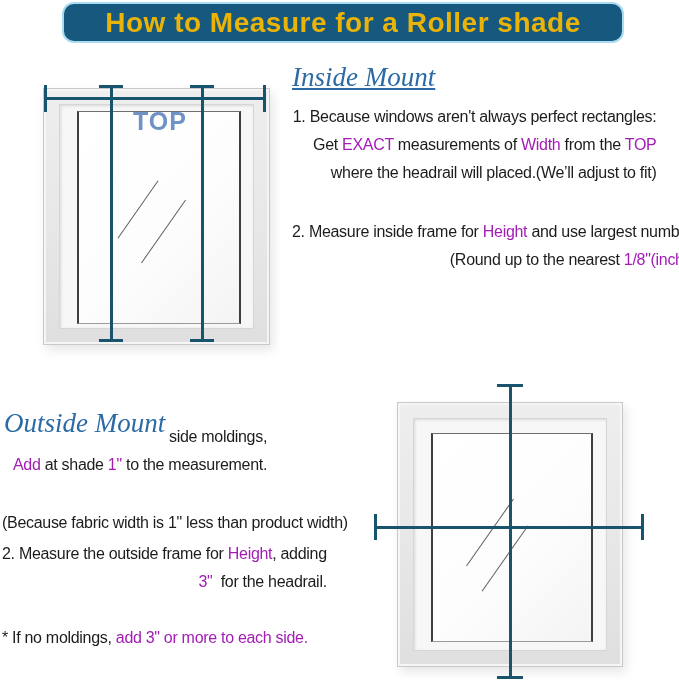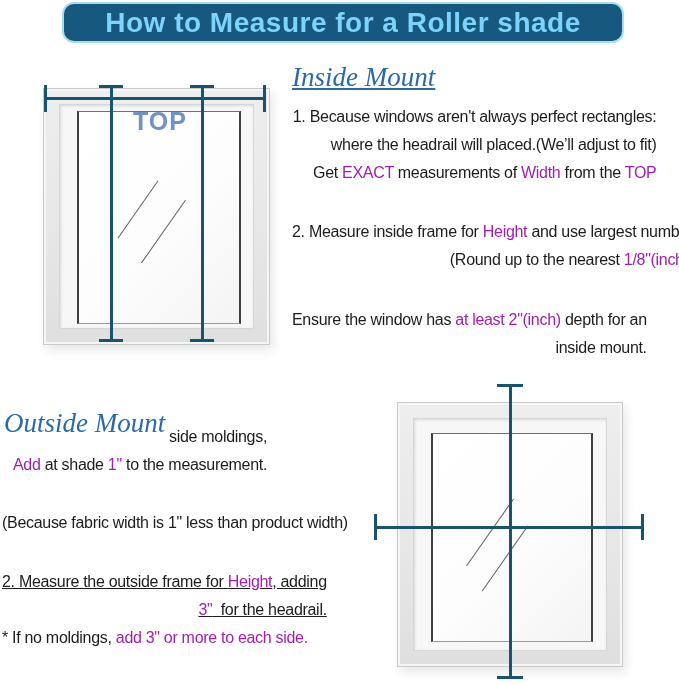--- a/index.html
+++ b/index.html
@@ -8,21 +8,21 @@
     font-family:"Liberation Sans",sans-serif;
   }
   .canvas{position:relative;width:679px;height:685px;background:#ffffff;}
 
   
   .banner{
     position:absolute;left:62px;top:2px;width:562px;height:41px;
     background:#17587f;border:2px solid #a8dcee;border-radius:12px;
     box-sizing:border-box;display:flex;align-items:center;justify-content:center;
   }
-  .banner-text{color:#7dd3fc;font-weight:bold;font-size:28px;letter-spacing:.5px;white-space:pre;}
+  .banner-text{color:#eab308;font-weight:bold;font-size:28px;letter-spacing:.5px;white-space:pre;}
 
   
   .h-serif{
     position:absolute;font-family:"Liberation Serif",serif;font-style:italic;
     font-size:27px;color:#2a6aa5;white-space:pre;
   }
 
   
   .tblock{position:absolute;font-size:16px;letter-spacing:-0.3px;color:#1c1c1c;text-align:right;}
   .line{height:28px;line-height:28px;white-space:pre;}
@@ -85,45 +85,41 @@
   <i class="ml" style="left:99px;top:85px;width:24px;height:3px;"></i>
   <i class="ml" style="left:99px;top:339px;width:24px;height:3px;"></i>
   <i class="ml" style="left:201px;top:87px;width:3px;height:255px;"></i>
   <i class="ml" style="left:190px;top:85px;width:24px;height:3px;"></i>
   <i class="ml" style="left:190px;top:339px;width:24px;height:3px;"></i>
 
   <div class="h-serif" style="left:292px;top:62px;text-decoration:underline;">Inside Mount</div>
 
   <div class="tblock" style="left:292px;top:103px;">
     <div class="line"><span class="seg-ink">1. Because windows aren't always perfect rectangles:</span></div>
+    <div class="line ind21"><span class="seg-ink">Get </span><span class="seg-accent">EXACT</span><span class="seg-ink"> measurements of </span><span class="seg-accent">Width</span><span class="seg-ink"> from the </span><span class="seg-accent">TOP</span></div>
     <div class="line ind21"><span class="seg-ink">where the headrail will placed.(We’ll adjust to fit)</span></div>
-    <div class="line ind21"><span class="seg-ink">Get </span><span class="seg-accent">EXACT</span><span class="seg-ink"> measurements of </span><span class="seg-accent">Width</span><span class="seg-ink"> from the </span><span class="seg-accent">TOP</span></div>
   </div>
 
   <div class="tblock" style="left:292px;top:218px;">
     <div class="line"><span class="seg-ink">2. Measure inside frame for </span><span class="seg-accent">Height</span><span class="seg-ink"> and use largest number</span></div>
     <div class="line ind13"><span class="seg-ink">(Round up to the nearest </span><span class="seg-accent">1/8"(inch)</span><span class="seg-ink">.</span></div>
   </div>
 
-  <div class="tblock" style="left:292px;top:306px;">
-    <div class="line"><span class="seg-ink">Ensure the window has </span><span class="seg-accent">at least 2"(inch)</span><span class="seg-ink"> depth for an</span></div>
-    <div class="line"><span class="seg-ink">inside mount.</span></div>
-  </div>
 
   <div class="h-serif" style="left:4px;top:384px;margin-top:24px;">Outside Mount</div>
 
   <div class="tblock" style="left:2px;top:423px;">
     <div class="line ind17"><span class="seg-ink">side moldings,</span></div>
     <div class="line ind11"><span class="seg-accent">Add</span><span class="seg-ink"> at shade </span><span class="seg-accent">1"</span><span class="seg-ink"> to the measurement.</span></div>
   </div>
   <div class="tblock" style="left:2px;top:509px;">
     <div class="line"><span class="seg-ink">(Because fabric width is 1" less than product width)</span></div>
   </div>
 
-  <div class="tblock" style="left:2px;top:568px;text-decoration:underline;">
+  <div class="tblock" style="left:2px;top:540px;">
     <div class="line"><span class="seg-ink">2. Measure the outside frame for </span><span class="seg-accent">Height</span><span class="seg-ink">, adding</span></div>
     <div class="line ind16"><span class="seg-accent">3"</span><span class="seg-ink">  for the headrail.</span></div>
   </div>
 
   <div class="tblock" style="left:2px;top:624px;">
     <div class="line"><span class="seg-ink">* If no moldings, </span><span class="seg-accent">add 3" or more to each side.</span></div>
   </div>
 
   <div class="window win2" style="left:397px;top:402px;width:226px;height:265px;">
     <div class="win-mid"></div>

